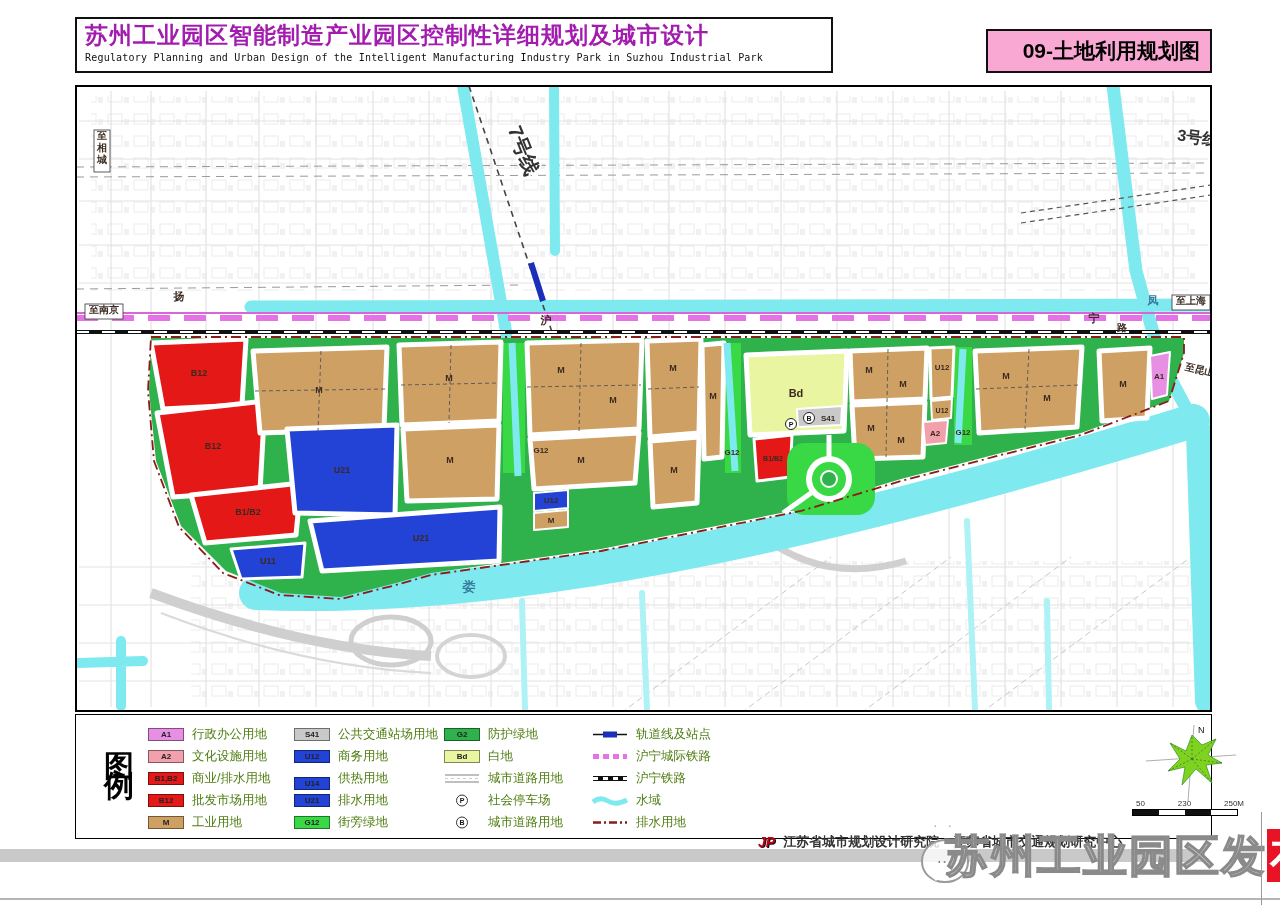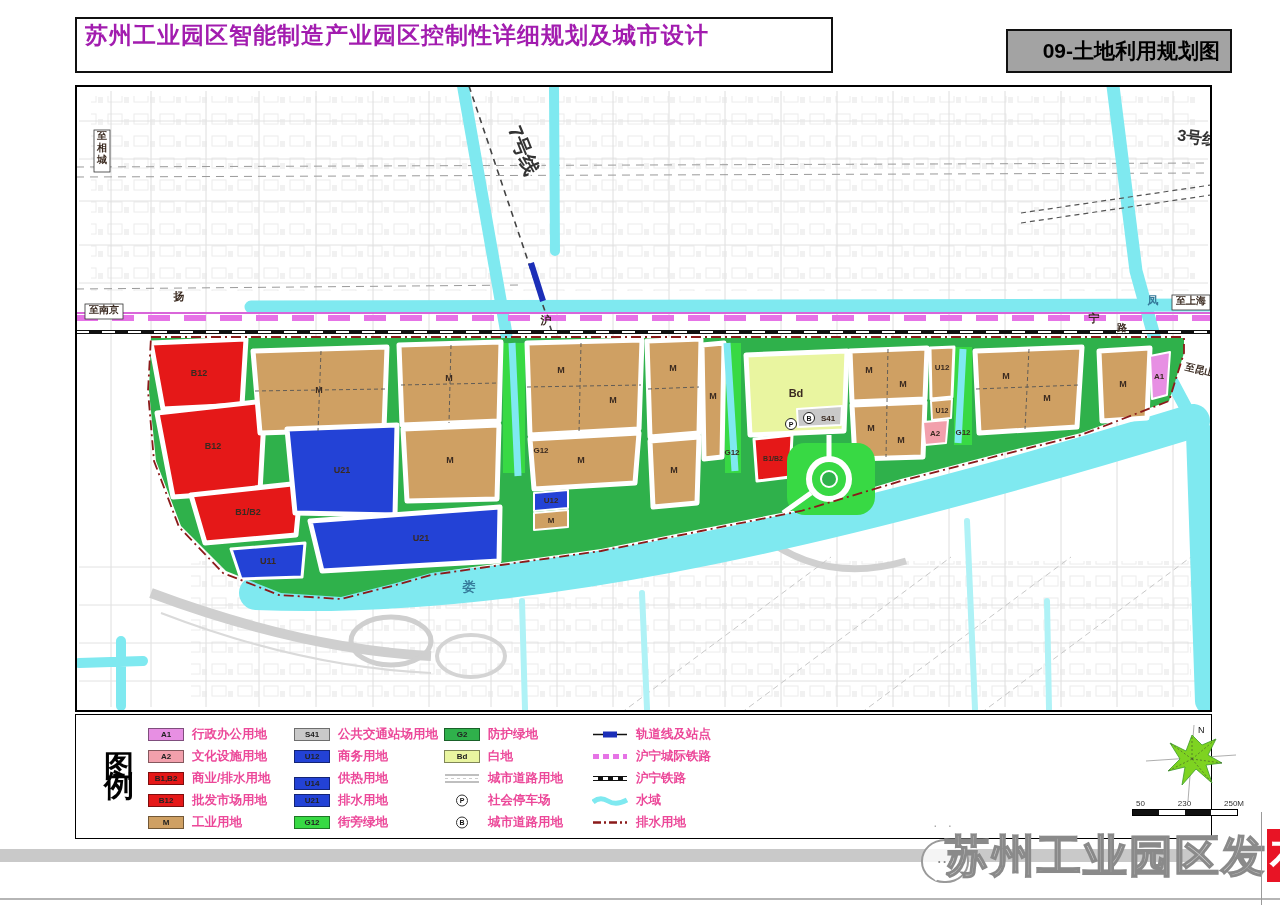--- a/index.html
+++ b/index.html
@@ -6,42 +6,42 @@
   body{width:1280px;height:905px;position:relative;background:#fff;overflow:hidden;
        font-family:"Liberation Sans","DejaVu Sans",sans-serif;color:#222;}
   
   .page-frame{position:absolute;inset:0;}
   
   .title-box{position:absolute;left:75px;top:17px;width:758px;height:56px;background:#fff;
              border:2px solid #101010;box-sizing:border-box;padding:2px 8px 0 8px;}
   .title-cn{font-size:23px;font-weight:bold;letter-spacing:1px;line-height:30px;white-space:nowrap;color:#a21caf;font-family:Liberation Serif, serif;}
   .title-en{font-family:"DejaVu Sans Mono","Liberation Mono",monospace;font-size:10px;letter-spacing:.2px;
             white-space:nowrap;color:#111;margin-top:1px;}
-  .sheet-box{position:absolute;left:986px;top:29px;width:226px;height:44px;background:#a3a3a3;
+  .sheet-box{position:absolute;left:986px;top:29px;width:226px;height:44px;background:#f9a8d4;
              border:2px solid #101010;box-sizing:border-box;display:flex;align-items:center;justify-content:flex-end;
-             padding-right:10px;font-size:21px;font-weight:bold;color:#000;margin-left:20px;}
+             padding-right:10px;font-size:21px;font-weight:bold;color:#000;}
   
   .map-wrap{position:absolute;left:75px;top:85px;width:1135px;height:625px;border:1px solid #000;
             box-sizing:content-box;background:#fff;}
   .map-wrap svg{display:block;}
   .parcel{stroke:#fff;stroke-linejoin:round;}
   .c-m{fill:var(--m);} .c-red{fill:var(--red);} .c-blue{fill:var(--blue);} .c-bd{fill:var(--bd);}
   .c-a1{fill:var(--a1);} .c-a2{fill:var(--a2);} .c-gray{fill:var(--gray);}
   .map-label{font-family:"Liberation Sans","DejaVu Sans",sans-serif;}
   
   .legend{position:absolute;left:75px;top:714px;width:1135px;height:123px;border:1px solid #000;
           box-sizing:content-box;background:#fff;}
   .legend-title{position:absolute;left:26px;top:14px;font-size:30px;font-weight:bold;color:#000;
                 writing-mode:vertical-rl;letter-spacing:18px;line-height:34px;}
   .leg-col{position:absolute;top:12px;display:flex;flex-direction:column;gap:7px;}
   .leg-item{display:flex;align-items:center;height:15px;}
   .chip{width:36px;height:13px;border:1px solid rgba(0,0,0,.45);box-sizing:border-box;margin-right:8px;
         display:flex;align-items:center;justify-content:center;font-size:8px;font-weight:bold;color:#222;flex:0 0 auto;}
   .leg-sym{width:36px;height:13px;margin-right:8px;flex:0 0 auto;}
-  .leg-label{font-size:12.5px;font-weight:bold;color:#ec4899;white-space:nowrap;}
+  .leg-label{font-size:12.5px;font-weight:normal;color:#4d7c0f;white-space:nowrap;}
   .compass-box{position:absolute;left:1040px;top:8px;width:130px;height:108px;}
   .scalebar{position:absolute;left:1048px;top:84px;width:120px;}
   .scale-ticks{display:flex;justify-content:space-between;font-size:8px;color:#333;margin-bottom:1px;padding-left:12px;}
   .scale-bar{display:flex;height:5px;border:1px solid #000;width:104px;margin-left:8px;}
   .scale-bar span{flex:1;}
   .sb-b{background:#111;} .sb-w{background:#fff;}
   
   .footer-strip{position:absolute;left:0;top:849px;width:1205px;height:13px;background:#c9c9c9;}
   .attribution{position:absolute;left:758px;top:833px;height:18px;display:flex;align-items:center;font-size:13px;color:#222;}
   .jp-logo{font-weight:bold;font-style:italic;font-size:14px;color:#c00016;text-shadow:1px 1px 0 #111;margin-right:8px;}
@@ -60,20 +60,21 @@
   .edge-b{position:absolute;left:0;top:898px;width:1280px;height:2px;background:#b5b5b5;}
   .edge-r{position:absolute;left:1261px;top:812px;width:1px;height:93px;background:#9a9a9a;}
 </style>
 </head>
 <body>
 
 <div class="page-frame">
 
   <div class="title-box">
     <div class="title-cn">苏州工业园区智能制造产业园区控制性详细规划及城市设计</div>
+    <div class="title-en">Regulatory Planning and Urban Design of the Intelligent Manufacturing Industry Park in Suzhou Industrial Park</div>
   </div>
   <div class="sheet-box">
     <span>09-土地利用规划图</span>
   </div>
 
   <div class="map-wrap">
     <svg id="map-svg" width="1135" height="625" viewBox="75 85 1135 625">
       <defs>
         <pattern id="bldg" width="26" height="22" patternUnits="userSpaceOnUse">
           <rect x="3" y="3" width="14" height="10" fill="none" stroke="#dcdcdc" stroke-width="1"></rect>
@@ -419,20 +420,25 @@
       <div class="scale-bar">
         <span class="sb-b"></span>
           <span class="sb-w"></span>
           <span class="sb-b"></span>
           <span class="sb-w"></span>
       </div>
     </div>
   </div>
 
   <div class="footer-strip"></div>
+  <div class="attribution">
+    <span class="jp-logo">JP</span>
+    <span class="org">江苏省城市规划设计研究院</span>
+    <span class="org">江苏省城市交通规划研究中心</span>
+  </div>
   <div class="watermark">
     <div class="wm-dots">· ·</div>
     <div class="wm-icon">⋯</div>
     <div class="wm-text" id="wm-text">苏州工业园区发<span class="wm-last">布</span></div>
   </div>
   <div class="edge-b"></div>
   <div class="edge-r"></div>
 </div>
 
 </body></html>

